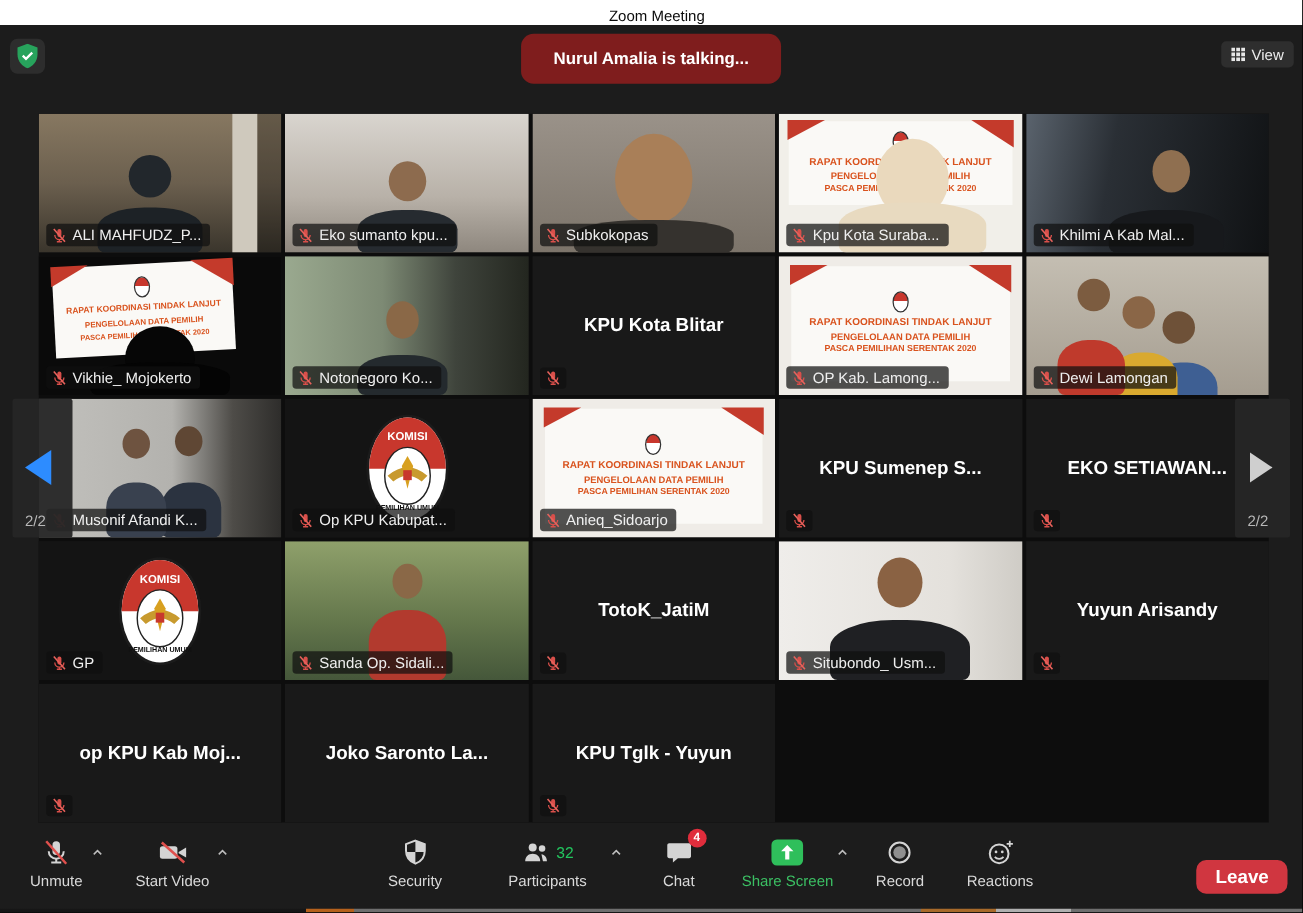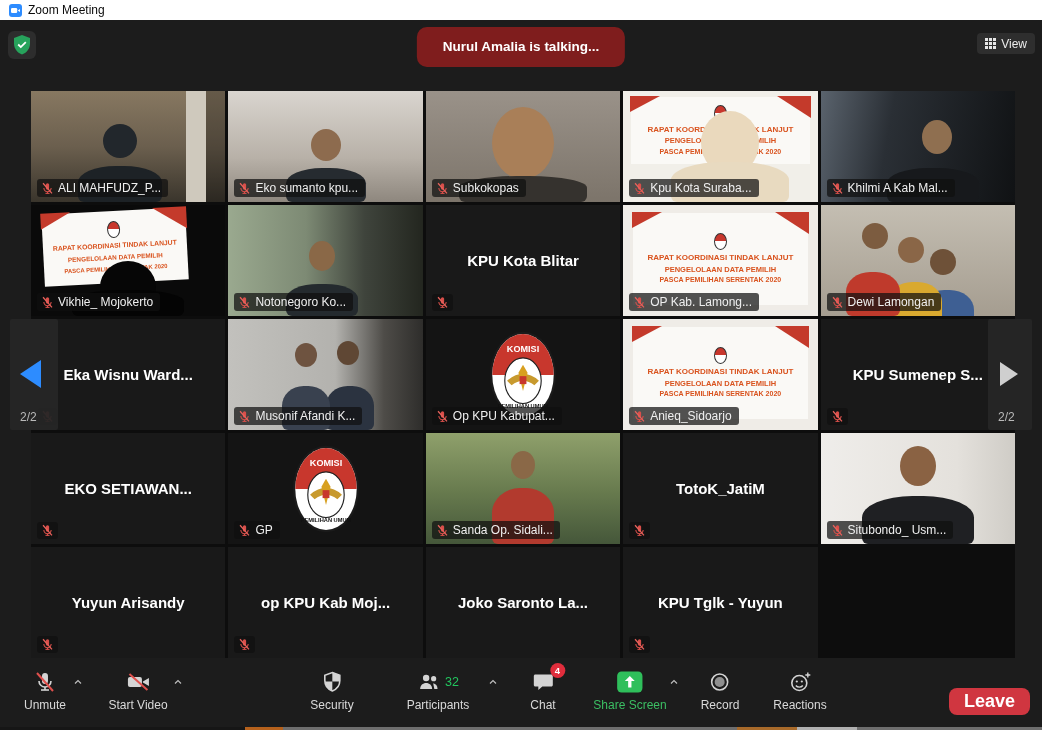--- a/index.html
+++ b/index.html
@@ -2,21 +2,21 @@
 <html><head>
 <meta charset="utf-8">
 <style>
   * { margin:0; padding:0; box-sizing:border-box; }
   html,body { width:1042px; height:730px; overflow:hidden; background:#000; }
   body { font-family:"Liberation Sans", sans-serif; }
   .app { position:relative; width:1042px; height:730px; background:#1c1c1c; overflow:hidden; }
 
   
   .titlebar { position:absolute; top:0; left:0; right:0; height:20px; background:#ffffff;
-              display:flex; align-items:center; gap:6px; padding-left:9px; }
+              display:flex; align-items:center; gap:6px; padding-left:9px;flex-direction:column; }
   .titlebar .t-label { font-size:12px; color:#0b0b0b; }
 
   
   .main { position:absolute; top:20px; left:0; right:0; bottom:0; background:#1c1c1c; }
 
   .shield-btn { position:absolute; left:8px; top:11px; width:28px; height:28px; background:#2d2d2d;
                 border-radius:6px; display:flex; align-items:center; justify-content:center; cursor:pointer; }
   .toast { position:absolute; left:50%; top:7px; transform:translateX(-50%); height:40px; line-height:40px;
            background:#7f1d1d; border-radius:10px; padding:0 26px; color:#fff; font-size:13.5px; font-weight:600; white-space:nowrap; }
   .view-btn { position:absolute; right:7px; top:13px; height:21px; background:#2e2e2e; border-radius:4px;
@@ -108,21 +108,21 @@
   
   .toolbar { position:absolute; left:0; right:0; bottom:3px; height:64px; background:#1c1c1c; }
   .tb-item { position:absolute; top:6px; transform:translateX(-50%); display:flex; flex-direction:column;
              align-items:center; gap:3px; color:#d9d9d9; font-size:12px; cursor:pointer; white-space:nowrap; }
   .tb-icon-row { height:26px; display:flex; align-items:center; gap:4px; position:relative; }
   .chev { position:absolute; top:13px; cursor:pointer; }
   .badge { position:absolute; top:-6px; right:-10px; min-width:15px; height:15px; border-radius:8px; background:#e02d3c;
            color:#fff; font-size:9.5px; font-weight:700; display:flex; align-items:center; justify-content:center; padding:0 3px; }
   .share-label { color:#3bbf63; }
   .leave-btn { position:absolute; right:12px; top:25px; height:27px; padding:0 15px; background:#d03640;
-               border:none; border-radius:8px; color:#fff; font-size:18px; font-weight:700; cursor:pointer;
+               border:none; border-radius:8px; color:#fff; font-size:15px; font-weight:700; cursor:pointer;
                font-family:"Liberation Sans",sans-serif; }
   .count { font-size:12.5px; color:#22c55e; }
 
   
   .taskbar-peek { position:absolute; left:0; right:0; bottom:0; height:3px;
     background:linear-gradient(90deg,#161616 0 245px,#b5611c 245px 283px,#6e6e6e 283px 737px,
                #a86a2a 737px 797px,#b0b0b0 797px 857px,#6e6e6e 857px 100%); }
 </style>
 </head>
 <body>
@@ -346,37 +346,20 @@
         <rect x="6" y="1.5" width="4" height="8" rx="2" fill="#d94f4a"></rect>
         <path d="M3.5 7.5 a4.5 4.5 0 0 0 9 0" fill="none" stroke="#d94f4a" stroke-width="1.3"></path>
         <line x1="8" y1="12" x2="8" y2="14" stroke="#d94f4a" stroke-width="1.3"></line>
         <line x1="5.5" y1="14" x2="10.5" y2="14" stroke="#d94f4a" stroke-width="1.3"></line>
         <line x1="2.5" y1="1.5" x2="13.5" y2="14" stroke="#e8625c" stroke-width="1.6"></line>
       </svg>
       <span class="nm">Dewi Lamongan</span>
     </div>
   </div>
         <div class="tile">
-    <div class="scene scene-none">
-      
-      
-    </div>
-    <div class="center-name">Eka Wisnu Ward...</div>
-    <div class="pill icon-only">
-      <svg class="mic" viewBox="0 0 16 16">
-        <rect x="6" y="1.5" width="4" height="8" rx="2" fill="#d94f4a"></rect>
-        <path d="M3.5 7.5 a4.5 4.5 0 0 0 9 0" fill="none" stroke="#d94f4a" stroke-width="1.3"></path>
-        <line x1="8" y1="12" x2="8" y2="14" stroke="#d94f4a" stroke-width="1.3"></line>
-        <line x1="5.5" y1="14" x2="10.5" y2="14" stroke="#d94f4a" stroke-width="1.3"></line>
-        <line x1="2.5" y1="1.5" x2="13.5" y2="14" stroke="#e8625c" stroke-width="1.6"></line>
-      </svg>
-
-    </div>
-  </div>
-        <div class="tile">
     <div class="scene scene-two-men">
       
       
     </div>
 
     <div class="pill">
       <svg class="mic" viewBox="0 0 16 16">
         <rect x="6" y="1.5" width="4" height="8" rx="2" fill="#d94f4a"></rect>
         <path d="M3.5 7.5 a4.5 4.5 0 0 0 9 0" fill="none" stroke="#d94f4a" stroke-width="1.3"></path>
         <line x1="8" y1="12" x2="8" y2="14" stroke="#d94f4a" stroke-width="1.3"></line>

